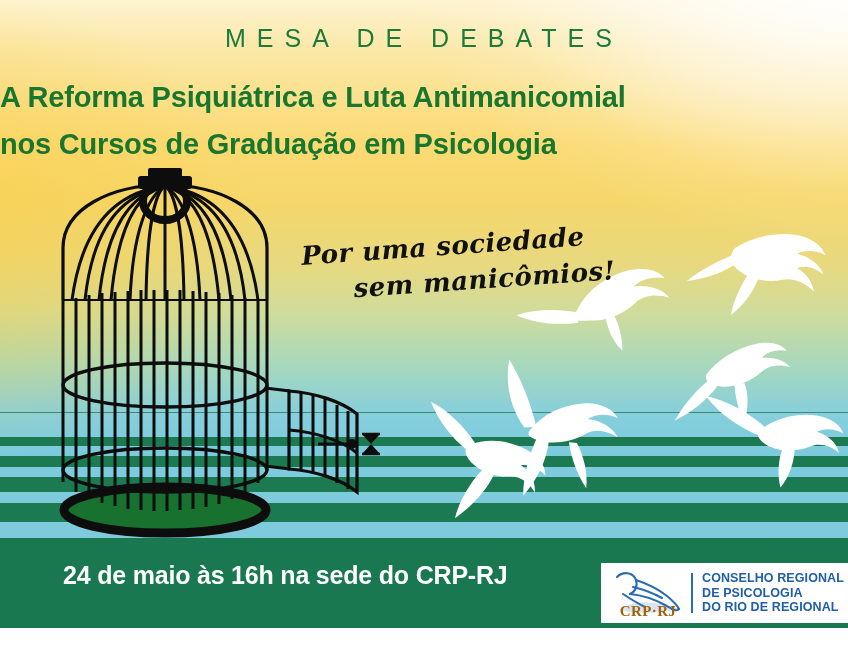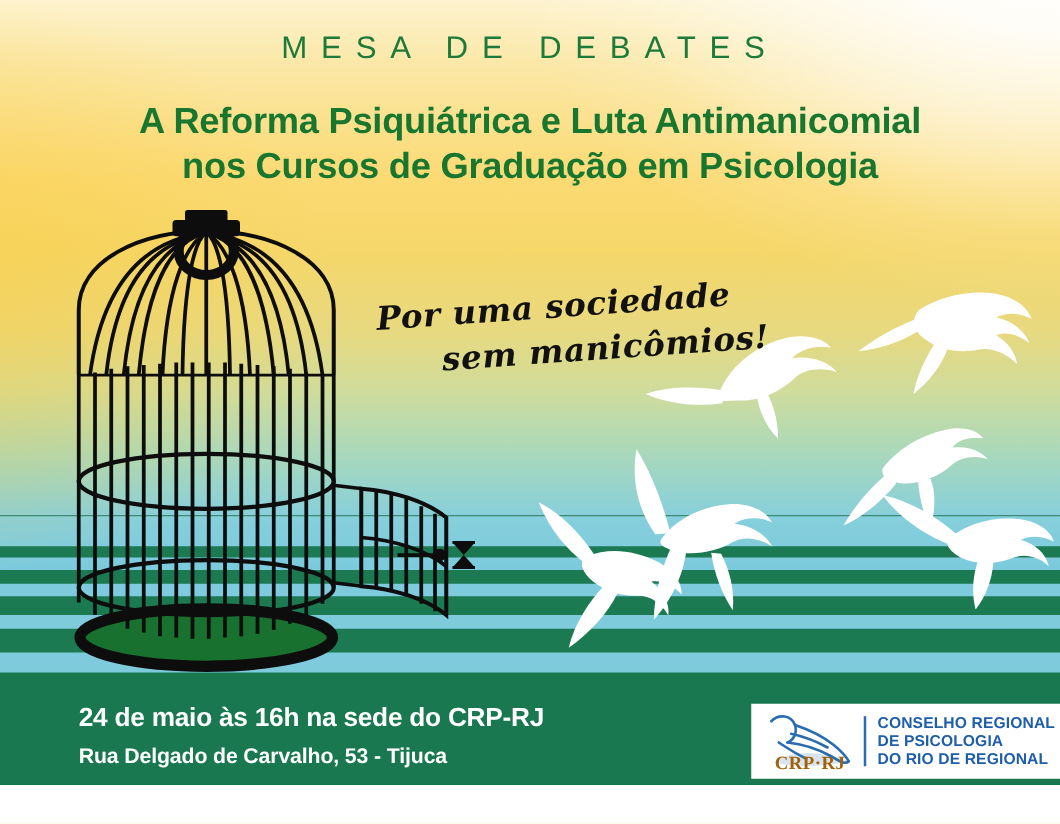--- a/index.html
+++ b/index.html
@@ -55,29 +55,29 @@
     position:absolute;left:0;right:0;top:24px;
     text-align:center;
     font-size:25px;
     font-weight:400;
     letter-spacing:11px;
     color:#1d7a39;
     font-family:"Liberation Sans", sans-serif;
   }
   .title{
     position:absolute;left:0;right:0;top:79px;
-    text-align:center;
+    text-align:left;
     color:#19762f;
     font-weight:bold;
     font-size:29px;
     line-height:36px;
     letter-spacing:-0.2px;
     font-family:"Liberation Sans", sans-serif;
   }
-  .title .l2{display:block;}
+  .title .l2{display:block;margin-top:11px;}
 
   
   .slogan{
     position:absolute;left:300px;top:238px;
     width:330px;
     color:#111;
     font-family:"DejaVu Serif", serif;
     font-style:italic;
     font-size:26px;
     line-height:36px;
@@ -87,21 +87,21 @@
     letter-spacing:.5px;
   }
   .slogan .s2{display:block;padding-left:50px;}
 
   
   .foot{
     position:absolute;left:63px;top:560px;
     color:#ffffff;
   }
   .foot-main{
-    font-size:21px;font-weight:bold;line-height:30px;
+    font-size:25px;font-weight:bold;line-height:30px;
     letter-spacing:-.2px;
     white-space:nowrap;
     text-align:center;
   }
   .foot-sub{
     font-size:17px;font-weight:bold;line-height:24px;margin-top:3px;
     letter-spacing:-.1px;
     white-space:nowrap;
   }
 
@@ -315,21 +315,20 @@
     <span class="l2">nos Cursos de Graduação em Psicologia</span>
   </div>
 
   <div class="slogan">
     <span>Por uma sociedade</span>
     <span class="s2">sem manicômios!</span>
   </div>
 
   <div class="foot">
     <div class="foot-main">24 de maio às 16h na sede do CRP-RJ</div>
-    <div class="foot-sub">Rua Delgado de Carvalho, 53 - Tijuca</div>
   </div>
 
   <div class="logo-box">
     <div class="logo-mark">
       <svg width="78" height="52" viewBox="0 0 78 52">
         <g fill="none" stroke="#2a6cb0" stroke-width="2.1" stroke-linecap="round">
           <path d="M8,10 C14,4 24,5 27,13 C29,19 26,25 21,27"></path>
           <path d="M27,13 C36,16 48,21 58,29 C64,34 68,38 70,42"></path>
           <path d="M21,27 C31,28 45,32 56,38 C63,42 67,45 70,42"></path>
           <path d="M24,20 C33,22 44,26 53,31"></path>

